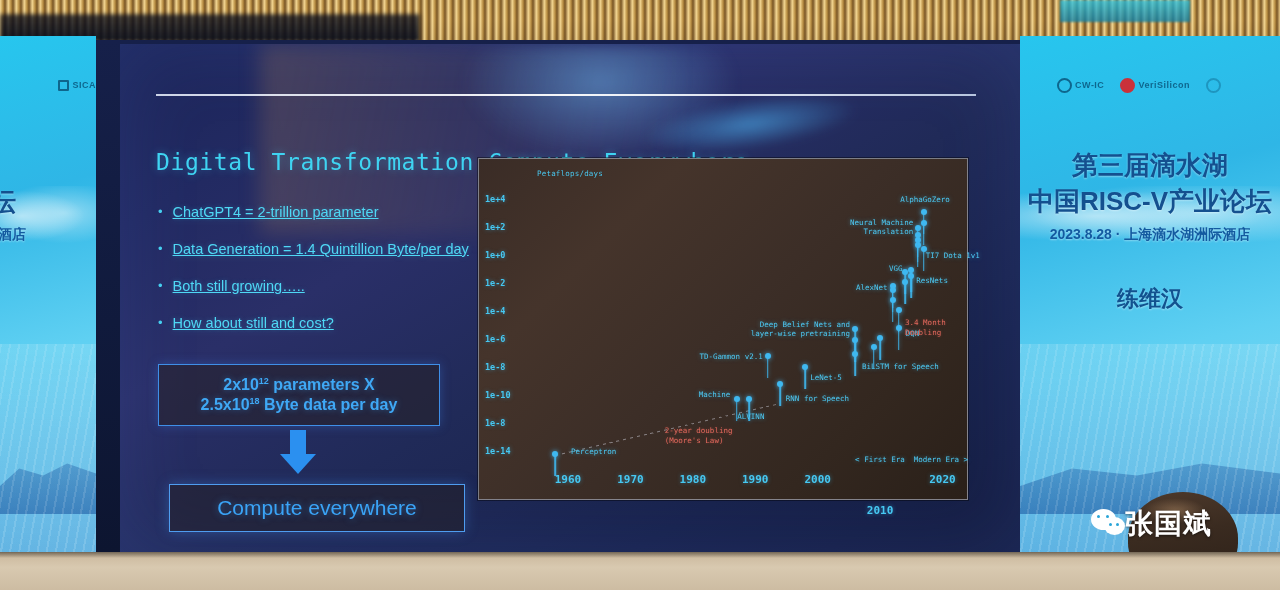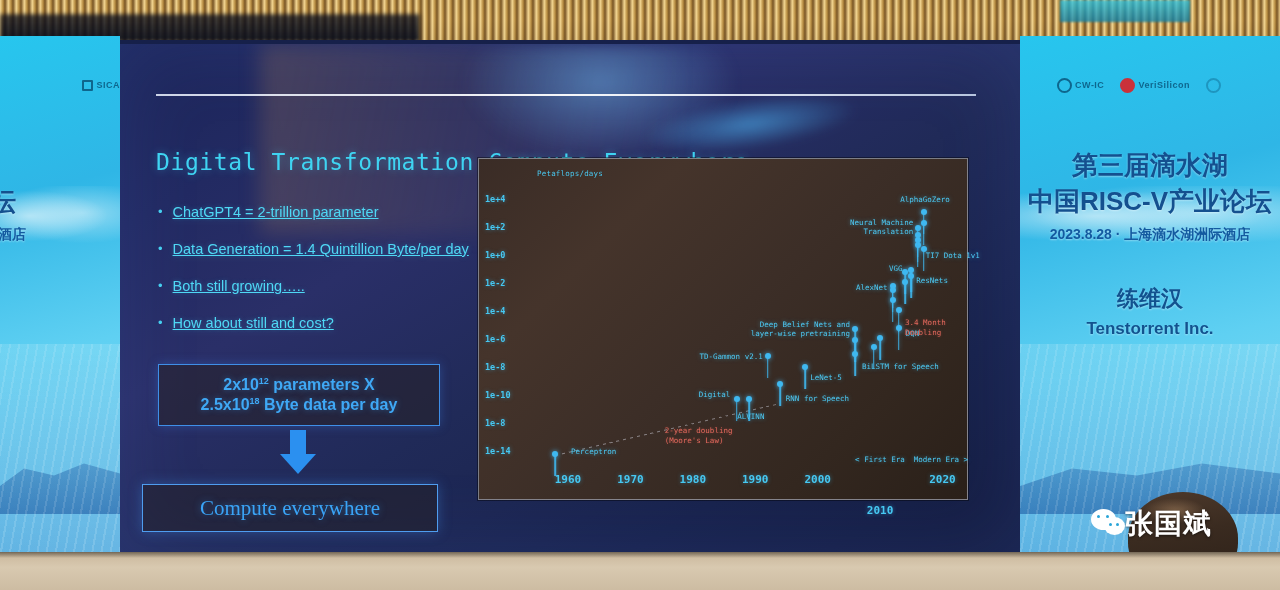--- a/index.html
+++ b/index.html
@@ -26,21 +26,21 @@
     background:linear-gradient(180deg,#16204a 0%,#101a3c 55%,#0d1530 100%);}
 
   .floor{position:absolute;left:0;top:552px;width:1280px;height:38px;
     background:linear-gradient(180deg,#c9b69a 0%,#d8c9b0 40%,#cdbca2 100%);}
   .floor-shadow{position:absolute;left:0;top:552px;width:1280px;height:6px;
     background:linear-gradient(180deg,rgba(30,24,18,.5),rgba(30,24,18,0));}
 
   
   .banner{position:absolute;top:36px;height:518px;overflow:hidden;
     background:linear-gradient(165deg,#27c6ee 0%,#2fb6e6 30%,#5fd0f2 60%,#96e0f6 100%);}
-  .banner.left{left:0;width:120px;}
+  .banner.left{left:0;width:96px;}
   .banner.right{left:1020px;width:260px;}
   .banner-water{position:absolute;left:0;bottom:0;width:100%;height:210px;
     background:
       repeating-linear-gradient(100deg, rgba(255,255,255,.16) 0 2px, rgba(255,255,255,0) 2px 9px),
       linear-gradient(180deg,rgba(255,255,255,.18),rgba(35,120,200,.55));
     opacity:.75;}
   .banner-clouds{position:absolute;left:-10px;top:150px;width:110%;height:60px;
     background:radial-gradient(ellipse at 30% 50%, rgba(255,255,255,.55), rgba(255,255,255,0) 60%),
                radial-gradient(ellipse at 70% 45%, rgba(255,255,255,.45), rgba(255,255,255,0) 65%);}
   .banner-bridge{position:absolute;left:0;bottom:40px;width:100%;height:70px;
@@ -102,24 +102,24 @@
   .callout-line{color:#3fa8f5;font-size:16px;font-weight:bold;white-space:nowrap;
     text-shadow:0 0 6px rgba(60,160,240,.45);}
   .callout-line sup{font-size:9px;}
 
   .arrow{position:absolute;left:160px;top:386px;width:36px;height:44px;}
   .arrow-stem{position:absolute;left:10px;top:0;width:16px;height:26px;background:#2b90f0;}
   .arrow-head{position:absolute;left:0;top:24px;width:0;height:0;
     border-left:18px solid transparent;border-right:18px solid transparent;
     border-top:20px solid #2b90f0;}
 
-  .bigbox{position:absolute;left:22px;top:440px;width:294px;height:46px;
+  .bigbox{position:absolute;left:49px;top:440px;width:294px;height:46px;
     border:1.5px solid #4f9df0;background:rgba(35,30,32,.5);
     display:flex;align-items:center;justify-content:center;
-    box-shadow:0 0 12px rgba(70,150,240,.35);font-family:Liberation Serif, serif;}
+    box-shadow:0 0 12px rgba(70,150,240,.35);}
   .bigbox-text{color:#3aa4f7;font-size:21px;white-space:nowrap;
     text-shadow:0 0 7px rgba(60,160,240,.5);}
 
   .tt-logo{position:absolute;left:30px;top:505px;width:34px;height:34px;}
 
   
   .chart-wrap{position:absolute;left:358px;top:114px;width:488px;height:340px;
     background:linear-gradient(135deg,#3a2c26 0%,#45342b 25%,#3c2e27 50%,#33271f 78%,#2a2019 100%);
     border:1px solid rgba(190,200,220,.55);
     box-shadow:0 0 0 1px rgba(0,0,0,.4);}
@@ -214,21 +214,20 @@
       </div>
       <div class="mini-logo faint">
         <span class="mini-dot"></span>
       </div>
       <div class="mini-logo faint">&nbsp;&nbsp;</div>
     </div>
     <div class="banner-title bt1">第三届滴水湖</div>
     <div class="banner-title bt2">中国RISC-V产业论坛</div>
     <div class="banner-title bt3">2023.8.28 · 上海滴水湖洲际酒店</div>
     <div class="banner-title bt4">练维汉</div>
-    <div class="banner-title bt5">Tenstorrent Inc.</div>
   </div>
 
   <div class="screen">
     <div class="screen-warm"></div>
     <div class="screen-glow"></div>
     <div class="screen-glow2"></div>
 
     <div class="rule"></div>
     <div class="slide-title">Digital Transformation Compute Everywhere</div>
 
@@ -315,21 +314,21 @@
           <div class="pt" style="left: 438.545px; top: 80.6px;"></div>
           <div class="stem" style="left: 438.545px; top: 69.4px; height: 22px;"></div>
           <div class="pt" style="left: 438.545px; top: 69.4px;"></div>
           <div class="stem" style="left: 444.788px; top: 63.8px; height: 22px;"></div>
           <div class="pt" style="left: 444.788px; top: 63.8px;"></div>
           <div class="stem" style="left: 76.4848px; top: 294.8px; height: 22px;"></div>
           <div class="pt" style="left: 76.4848px; top: 294.8px;"></div>
           <div class="ptlabel l" style="left: 92.0909px; top: 292px; text-align: left;">Perceptron</div>
           <div class="stem" style="left: 257.515px; top: 240.2px; height: 22px;"></div>
           <div class="pt" style="left: 257.515px; top: 240.2px;"></div>
-          <div class="ptlabel r" style="left: 251.273px; top: 234.6px; text-align: right;">Digital</div>
+          <div class="ptlabel r" style="left: 251.273px; top: 234.6px; text-align: right;">Machine</div>
           <div class="stem" style="left: 270px; top: 240.2px; height: 22px;"></div>
           <div class="pt" style="left: 270px; top: 240.2px;"></div>
           <div class="ptlabel c" style="left: 271.873px; top: 257px; text-align: center;">ALVINN</div>
           <div class="stem" style="left: 288.727px; top: 196.8px; height: 22px;"></div>
           <div class="pt" style="left: 288.727px; top: 196.8px;"></div>
           <div class="ptlabel r" style="left: 283.733px; top: 196.8px; text-align: right;">TD-Gammon v2.1</div>
           <div class="stem" style="left: 301.212px; top: 224.8px; height: 22px;"></div>
           <div class="pt" style="left: 301.212px; top: 224.8px;"></div>
           <div class="ptlabel l" style="left: 306.83px; top: 238.8px; text-align: left;">RNN for Speech</div>
           <div class="stem" style="left: 326.182px; top: 208px; height: 22px;"></div>

